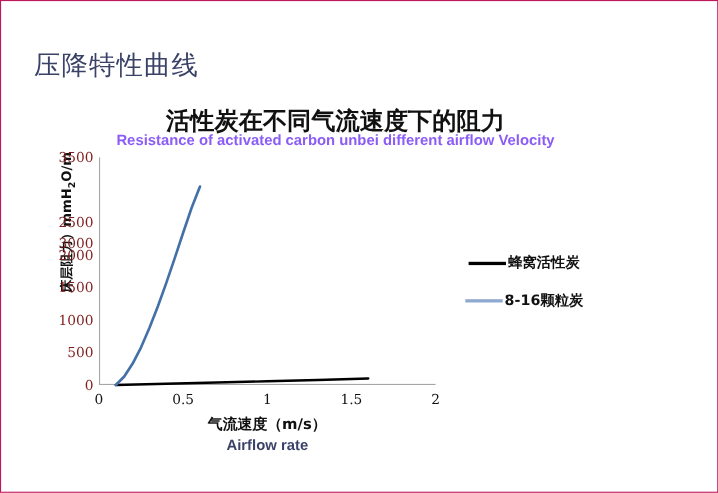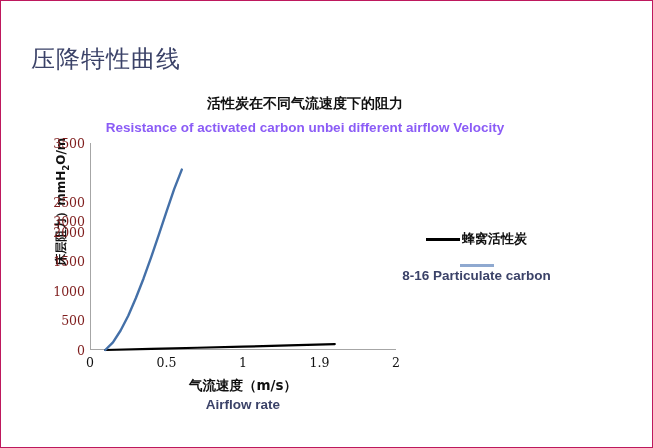--- a/index.html
+++ b/index.html
@@ -41,21 +41,21 @@
     top: 88px;
     width: 560px;
     height: 320px;
   }
   #chart-title {
     position: absolute;
     left: 96px;
     top: 6px;
     width: 360px;
     text-align: center;
-    font-size: 14px;
+    font-size: 22px;
     font-weight: bold;
     color: #111111;
     font-family: Liberation Sans, sans-serif;
     white-space: nowrap;
   }
   #chart-subtitle {
     position: absolute;
     left: 36px;
     top: 31px;
     width: 480px;
@@ -254,33 +254,33 @@
       <svg id="series-svg" viewBox="0 0 306 207" preserveAspectRatio="none">
           <polyline points="15.30,207.00 61.20,205.82 107.10,204.75 153.00,203.63 198.90,202.39 244.80,201.09" fill="none" stroke="#000000" stroke-width="2.2" stroke-linecap="round" stroke-linejoin="round"></polyline>
           <polyline points="15.30,207.00 22.95,199.31 30.60,187.48 38.25,172.70 45.90,154.95 53.55,135.44 61.20,114.15 68.85,91.67 76.50,68.61 84.15,46.13 91.80,26.61" fill="none" stroke="#4470a8" stroke-width="2.4" stroke-linecap="round" stroke-linejoin="round"></polyline>
         </svg>
     </div>
 
     <div id="x-ticks">
         <div class="x-tick" style="left: 0px;">0</div>
         <div class="x-tick" style="left: 76.5px;">0.5</div>
         <div class="x-tick" style="left: 153px;">1</div>
-        <div class="x-tick" style="left: 229.5px;">1.9</div>
+        <div class="x-tick" style="left: 229.5px;">1.5</div>
         <div class="x-tick" style="left: 306px;">2</div>
       </div>
 
     <div id="x-axis-title">气流速度（m/s）</div>
     <div id="x-axis-title-en">Airflow rate</div>
 
     <div id="legend">
       <div class="legend-row">
         <span class="legend-swatch-black"></span>
         <span class="legend-cn">蜂窝活性炭</span>
       </div>
       <div id="legend-gap"></div>
       <div class="legend-row">
         <span class="legend-swatch-blue"></span>
-      </div>
-      <div class="legend-en">8-16 Particulate carbon</div>
+        <span class="legend-cn">8-16颗粒炭</span>
+      </div>
     </div>
 
   </div>
 </div>
 
 </body></html>

